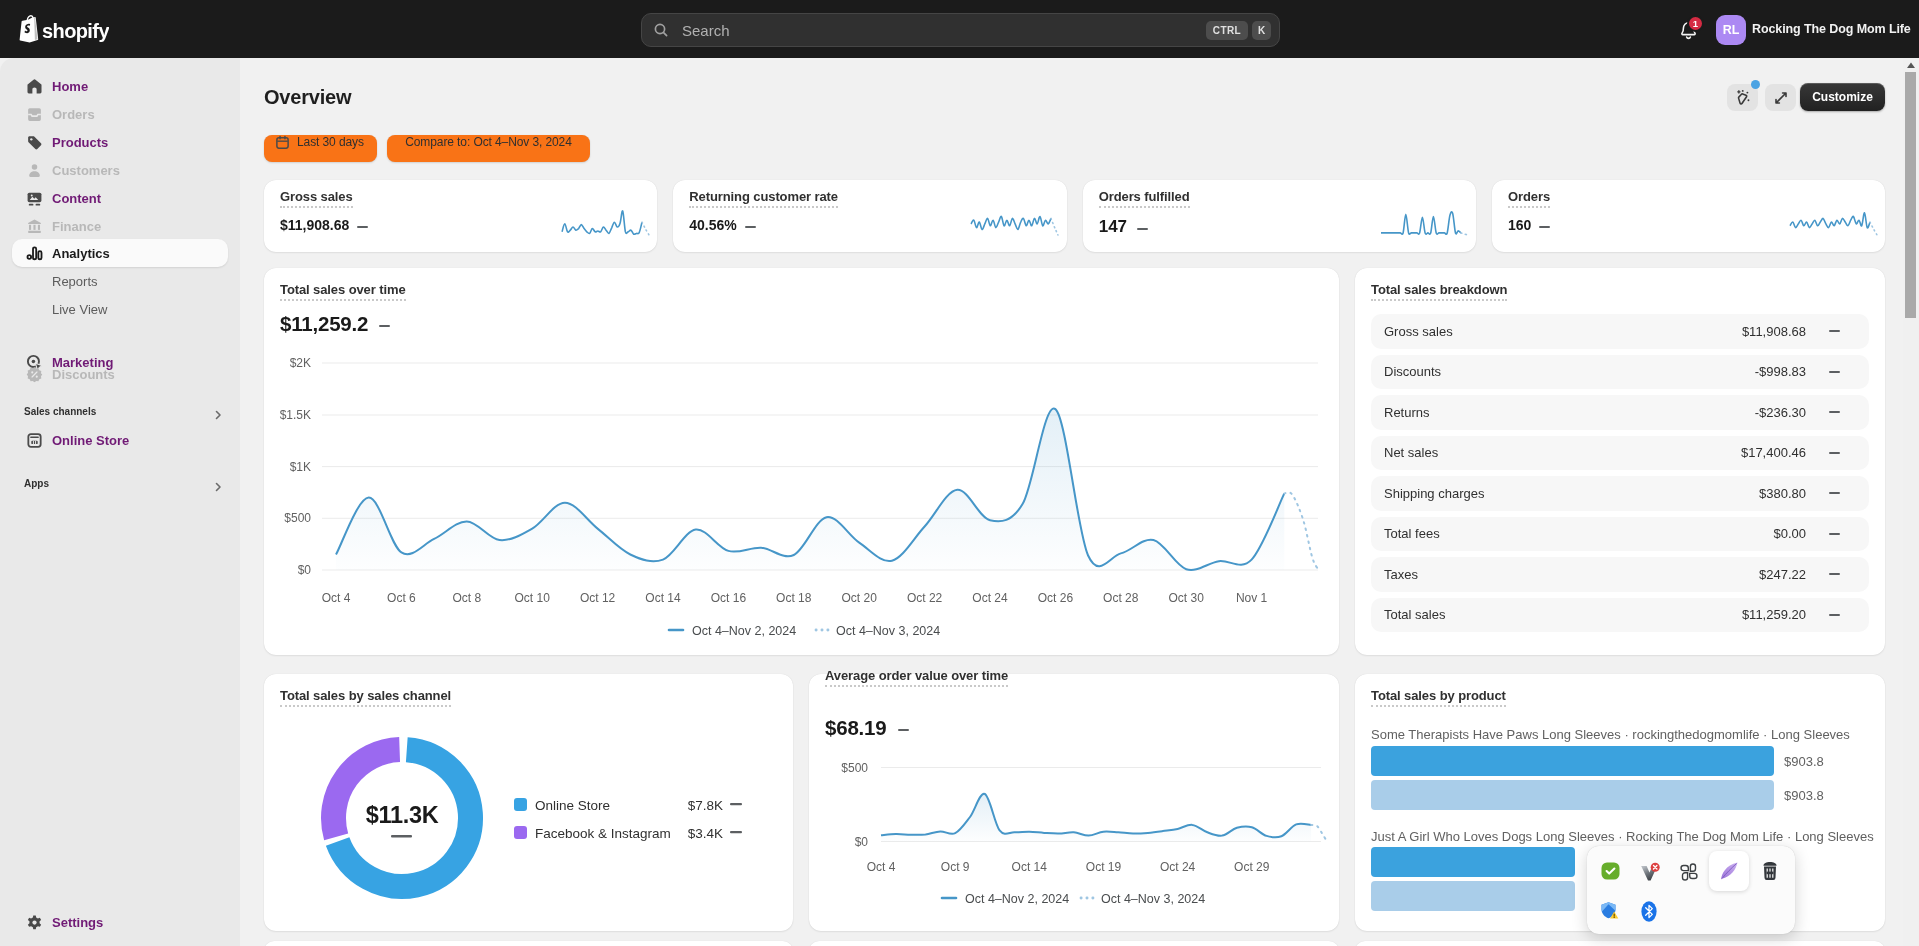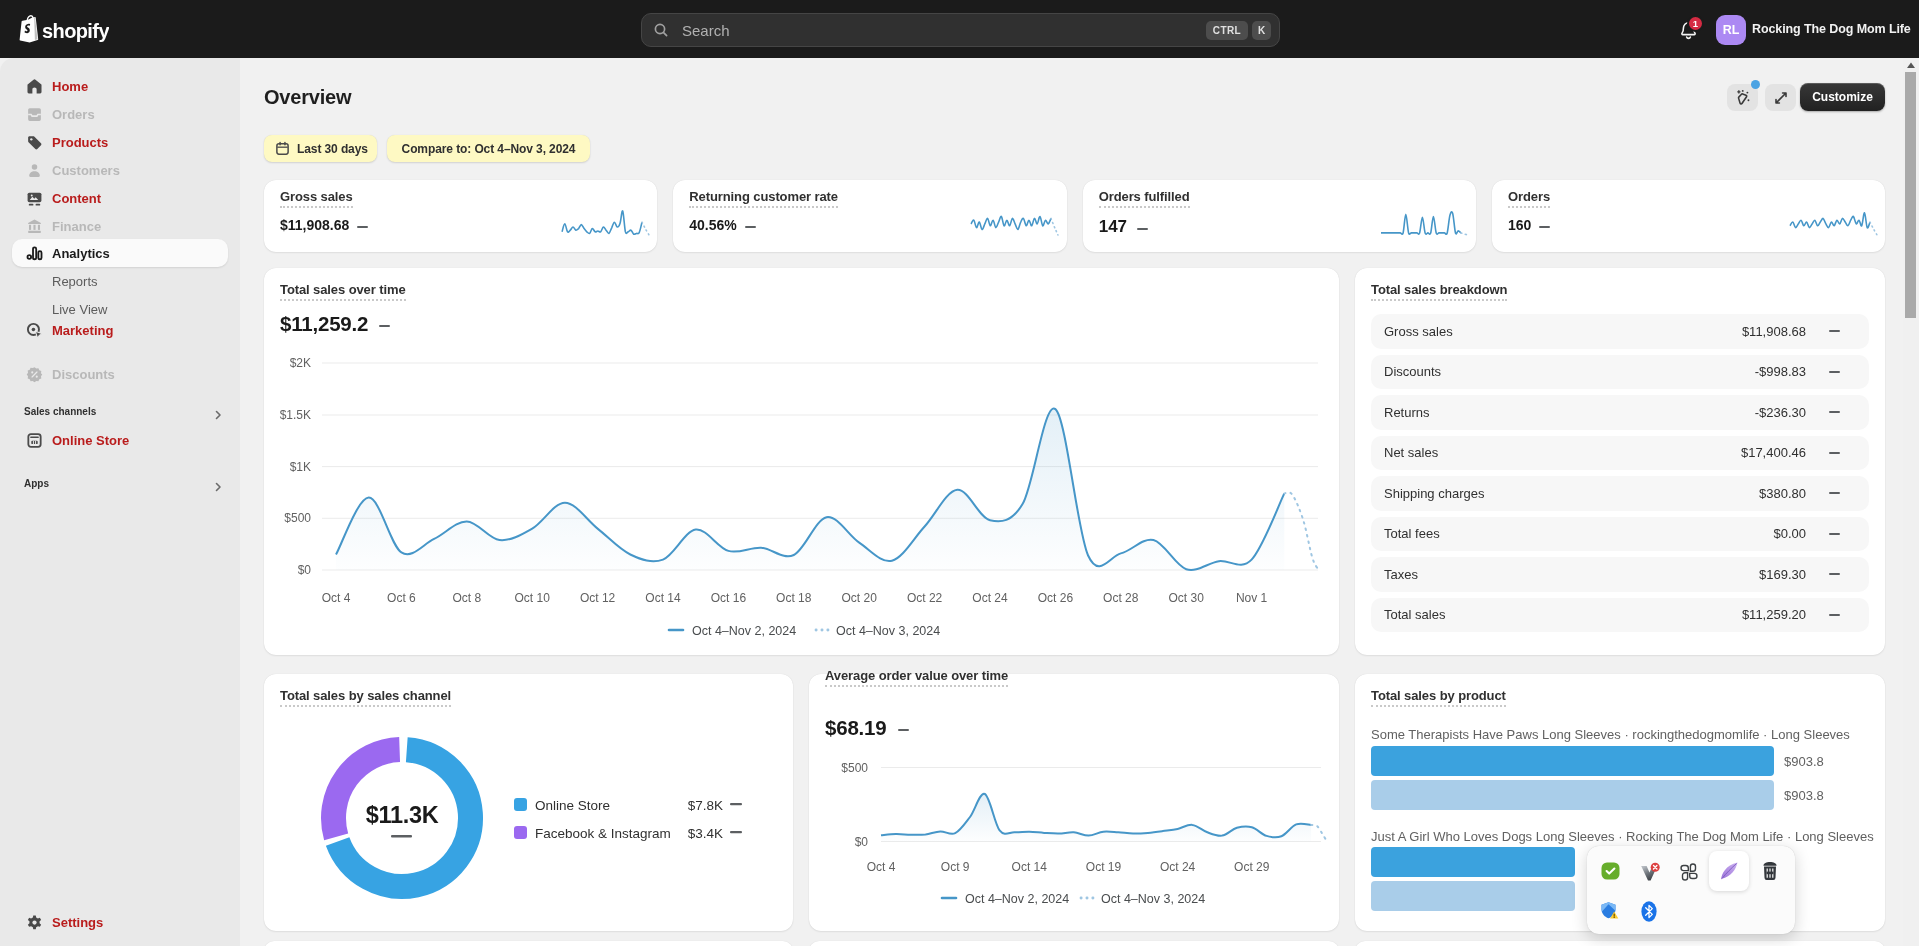--- a/index.html
+++ b/index.html
@@ -1,39 +1,39 @@
 <!DOCTYPE html>
 <html><head><meta charset="utf-8"><style>
 *{margin:0;padding:0;box-sizing:border-box}
 html,body{width:1919px;height:946px;overflow:hidden}
 body{font-family:"Liberation Sans",sans-serif;background:#f1f1f1;position:relative}
 .abs{position:absolute}
 .topbar{position:absolute;left:0;top:0;width:1919px;height:58px;background:#1b1b1b}
 .sidebar{position:absolute;left:0;top:58px;width:240px;height:888px;background:#e9e9e9;border-top-left-radius:14px}
 .card{position:absolute;background:#fff;border-radius:12px;box-shadow:0 1px 2px rgba(0,0,0,.07),0 0 1px rgba(0,0,0,.12)}
-.nav{position:absolute;left:12px;width:216px;height:28px;border-radius:10px;display:flex;align-items:center;font-size:13px;font-weight:700;color:#b91c1c}
+.nav{position:absolute;left:12px;width:216px;height:28px;border-radius:10px;display:flex;align-items:center;font-size:13px;font-weight:700;color:#701a75}
 .nav svg{margin-left:14px}
 .nav span{margin-left:9px}
 .nav.dis{color:#b8b8b8}
 .nav.sel{background:#fafafa;box-shadow:0 1px 2px rgba(0,0,0,.1);color:#1a1a1a}
 .nav.sub{font-weight:400;color:#5c5c5c}
 .nav.sub span{margin-left:40px}
 .shead{position:absolute;left:24px;font-size:10px;font-weight:700;color:#303030}
 .ttl{font-size:13px;font-weight:700;color:#303030;letter-spacing:-0.1px}
 .ttl u{text-decoration:none;border-bottom:2px dotted #c9c9c9;padding-bottom:2px}
 .dash{display:inline-block;width:11px;height:2.2px;background:#5c5f62;border-radius:1px;vertical-align:2px}
 .bigval{font-size:20.5px;font-weight:700;color:#1a1a1a;letter-spacing:-0.2px}
 .ax{font-size:12px;fill:#616161;font-family:"Liberation Sans",sans-serif}
 .lg{font-size:12.5px;fill:#494c4e;font-family:"Liberation Sans",sans-serif}
 .lgd{font-size:13.5px;fill:#303030;font-family:"Liberation Sans",sans-serif}
 .brow{position:absolute;left:1371px;width:498px;height:34.5px;background:#f7f7f7;border-radius:10px;display:flex;align-items:center;font-size:13px;color:#303030}
 .brow b{position:absolute;left:13px;font-weight:400}
 .brow i{position:absolute;right:63px;font-style:normal;text-align:right}
 .brow .dash{position:absolute;right:29px;top:16px}
-.chip{position:absolute;top:135px;height:27px;background:#fef9c3;border-radius:8px;box-shadow:0 1px 2px rgba(0,0,0,.13),0 0 1px rgba(0,0,0,.1);display:flex;align-items:center;font-size:12px;font-weight:700;color:#303030;white-space:nowrap;letter-spacing:-0.1px}
+.chip{position:absolute;top:135px;height:27px;background:#f97316;border-radius:8px;box-shadow:0 1px 2px rgba(0,0,0,.13),0 0 1px rgba(0,0,0,.1);display:flex;align-items:flex-start;font-size:12px;font-weight:400;color:#303030;white-space:nowrap;letter-spacing:-0.1px}
 .ptitle{position:absolute;left:1371px;font-size:13px;color:#616161;white-space:nowrap}
 .pbar{position:absolute;left:1371px;height:30px;border-radius:4px}
 .pval{position:absolute;left:1784px;font-size:13px;color:#616161}
 .ibtn{position:absolute;top:84px;width:31px;height:27px;background:#e3e3e3;border-radius:8px;display:flex;align-items:center;justify-content:center}
 </style></head><body>
 <div class="abs" style="left:960px;top:0;width:959px;height:2px;background:#f7f2e8"></div>
 <div class="abs" style="left:1690px;top:0;width:229px;height:3px;background:#f7f2e8"></div>
 <div class="topbar"></div>
 <div class="abs" style="left:17px;top:13px"><svg width="92" height="34" viewBox="0 0 92 34">
 <path d="M4.6 8.6 Q4.7 7.9 5.5 7.75 L9.6 6.9 C10 4.3 11.8 2.1 13.8 2.1 C15.1 2.1 16 3 16.5 4.3 L17.9 4 Q18.6 3.9 18.7 4.6 L21.2 26.2 Q21.3 26.9 20.6 27.1 L12.6 29.5 L3.2 27.6 Q2.5 27.45 2.6 26.8 Z" fill="#fff"></path>
@@ -112,21 +112,21 @@
       <rect x="11.6" y="5.8" width="3" height="7.6" rx="1.5" fill="none" stroke="#1a1a1a" stroke-width="1.7"></rect>
     </svg>
     <span>Analytics</span>
   </div>
 <div class="nav sub" style="top:267px">
     <span>Reports</span>
   </div>
 <div class="nav sub" style="top:295px">
     <span>Live View</span>
   </div>
-<div class="nav" style="top:316px">
+<div class="nav" style="top:348px">
     <svg width="17" height="17" viewBox="0 0 16 16">
       <circle cx="7" cy="7" r="5.2" fill="none" stroke="#4a4a4a" stroke-width="1.8"></circle>
       <circle cx="7" cy="7" r="1.7" fill="#4a4a4a"></circle>
       <path d="M8.8 8.8 15.4 11l-2.9 1.5L11 15.4z" fill="#4a4a4a" stroke="#e9e9e9" stroke-width="1"></path>
     </svg>
     <span>Marketing</span>
   </div>
 <div class="nav dis" style="top:360px">
     <svg width="17" height="17" viewBox="0 0 16 16">
       <path d="M8 1.2l1.7 1.2 2-.3.8 1.9 1.9.8-.3 2L15.3 8l-1.2 1.7.3 2-1.9.8-.8 1.9-2-.3L8 15.3l-1.7-1.2-2 .3-.8-1.9-1.9-.8.3-2L.7 8l1.2-1.7-.3-2 1.9-.8.8-1.9 2 .3z" fill="#b8b8b8"></path>
@@ -290,21 +290,21 @@
     <i>$380.80</i>
     <span class="dash"></span>
   </div>
 <div class="brow" style="top:516.5px">
     <b>Total fees</b>
     <i>$0.00</i>
     <span class="dash"></span>
   </div>
 <div class="brow" style="top:557.0px">
     <b>Taxes</b>
-    <i>$169.30</i>
+    <i>$247.22</i>
     <span class="dash"></span>
   </div>
 <div class="brow" style="top:597.5px">
     <b>Total sales</b>
     <i>$11,259.20</i>
     <span class="dash"></span>
   </div>
 <div class="card" style="left:264px;top:674px;width:529px;height:257px"></div>
 <div class="abs ttl" style="left:280px;top:688px"><u>Total sales by sales channel</u></div>
 <svg class="abs" style="left:264px;top:674px" width="529" height="257" viewBox="0 0 529 257">

